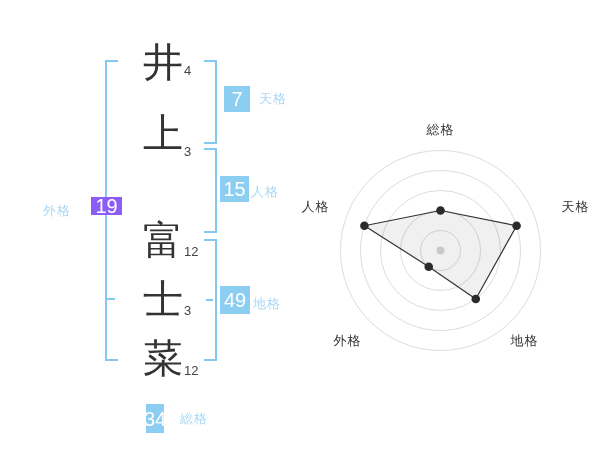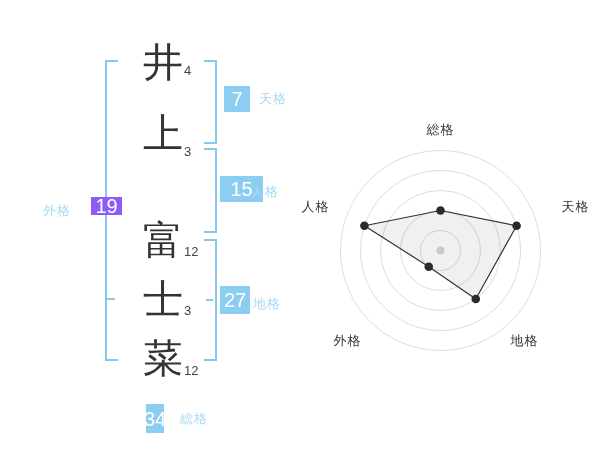--- a/index.html
+++ b/index.html
@@ -50,24 +50,24 @@
   <div class="bracket-tick" style="left:107px;top:298px;width:8px;background:#85c8ef"></div>
 
   <div class="bracket bracket-right" style="left:204px;top:60px;width:11px;height:80px;border-color:#85c8ef"></div>
   <div class="bracket bracket-right" style="left:204px;top:148px;width:11px;height:81px;border-color:#85c8ef"></div>
   <div class="bracket bracket-right" style="left:204px;top:239px;width:11px;height:118px;border-color:#85c8ef"></div>
   <div class="bracket-tick" style="left:206px;top:299px;width:7px;background:#85c8ef"></div>
 
   <div class="kaku-box" style="left:224px;top:86px;width:26px;height:26px;background:#8ccdf2">7</div>
   <div class="kaku-label" style="left:259px;top:92px;color:#a8d8f5">天格</div>
 
-  <div class="kaku-box" style="left:220px;top:176px;width:43px;height:26px;background:#8ccdf2">15</div>
+  <div class="kaku-box" style="left:220px;top:176px;width:29px;height:26px;background:#8ccdf2">15</div>
   <div class="kaku-label" style="left:251px;top:185px;color:#a8d8f5">人格</div>
 
-  <div class="kaku-box" style="left:220px;top:286px;width:30px;height:28px;background:#8ccdf2">27</div>
+  <div class="kaku-box" style="left:220px;top:286px;width:30px;height:28px;background:#8ccdf2">49</div>
   <div class="kaku-label" style="left:253px;top:297px;color:#a8d8f5">地格</div>
 
   <div class="kaku-label" style="left:43px;top:204px;color:#a8d8f5">外格</div>
   <div class="kaku-box" style="left:91px;top:197px;width:31px;height:18px;background:#8b5cf6">19</div>
 
   <div class="kaku-box" style="left:146px;top:404px;width:18px;height:29px;background:#8ccdf2">34</div>
   <div class="kaku-label" style="left:180px;top:412px;color:#a8d8f5">総格</div>
 
   <div id="radar-wrap">
     <svg id="radar-svg" width="300" height="260" viewBox="0 0 300 260">

